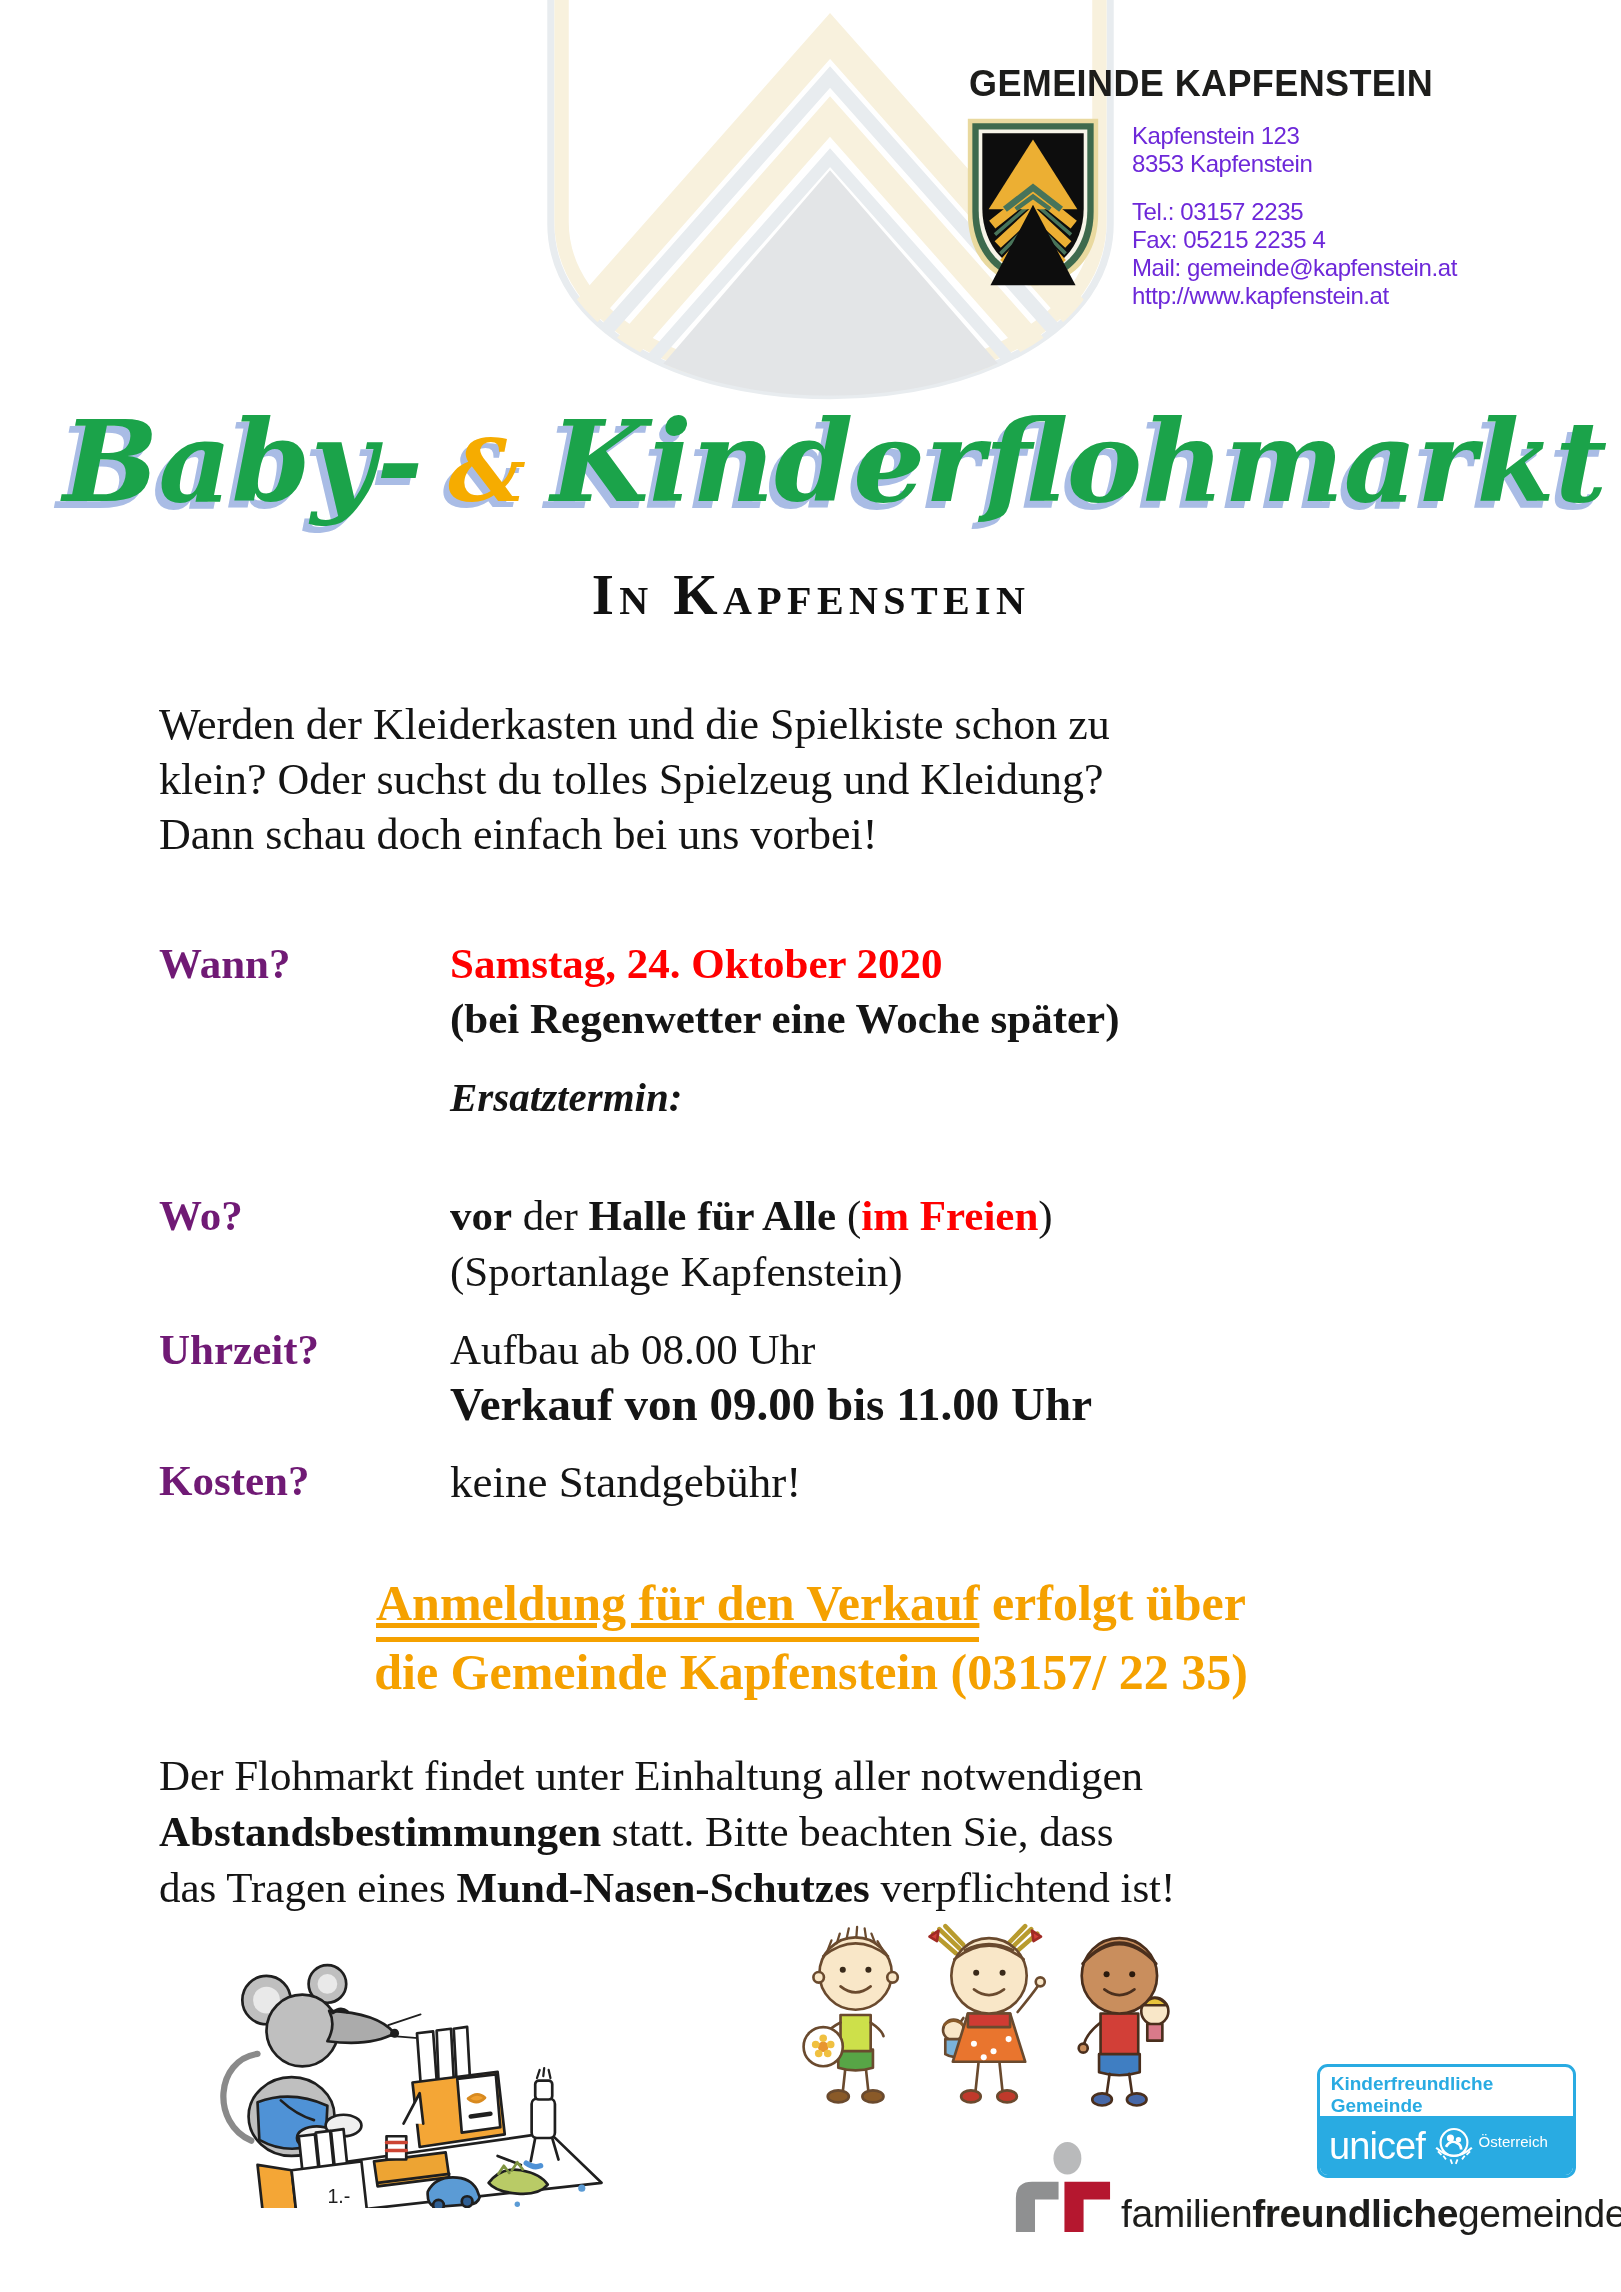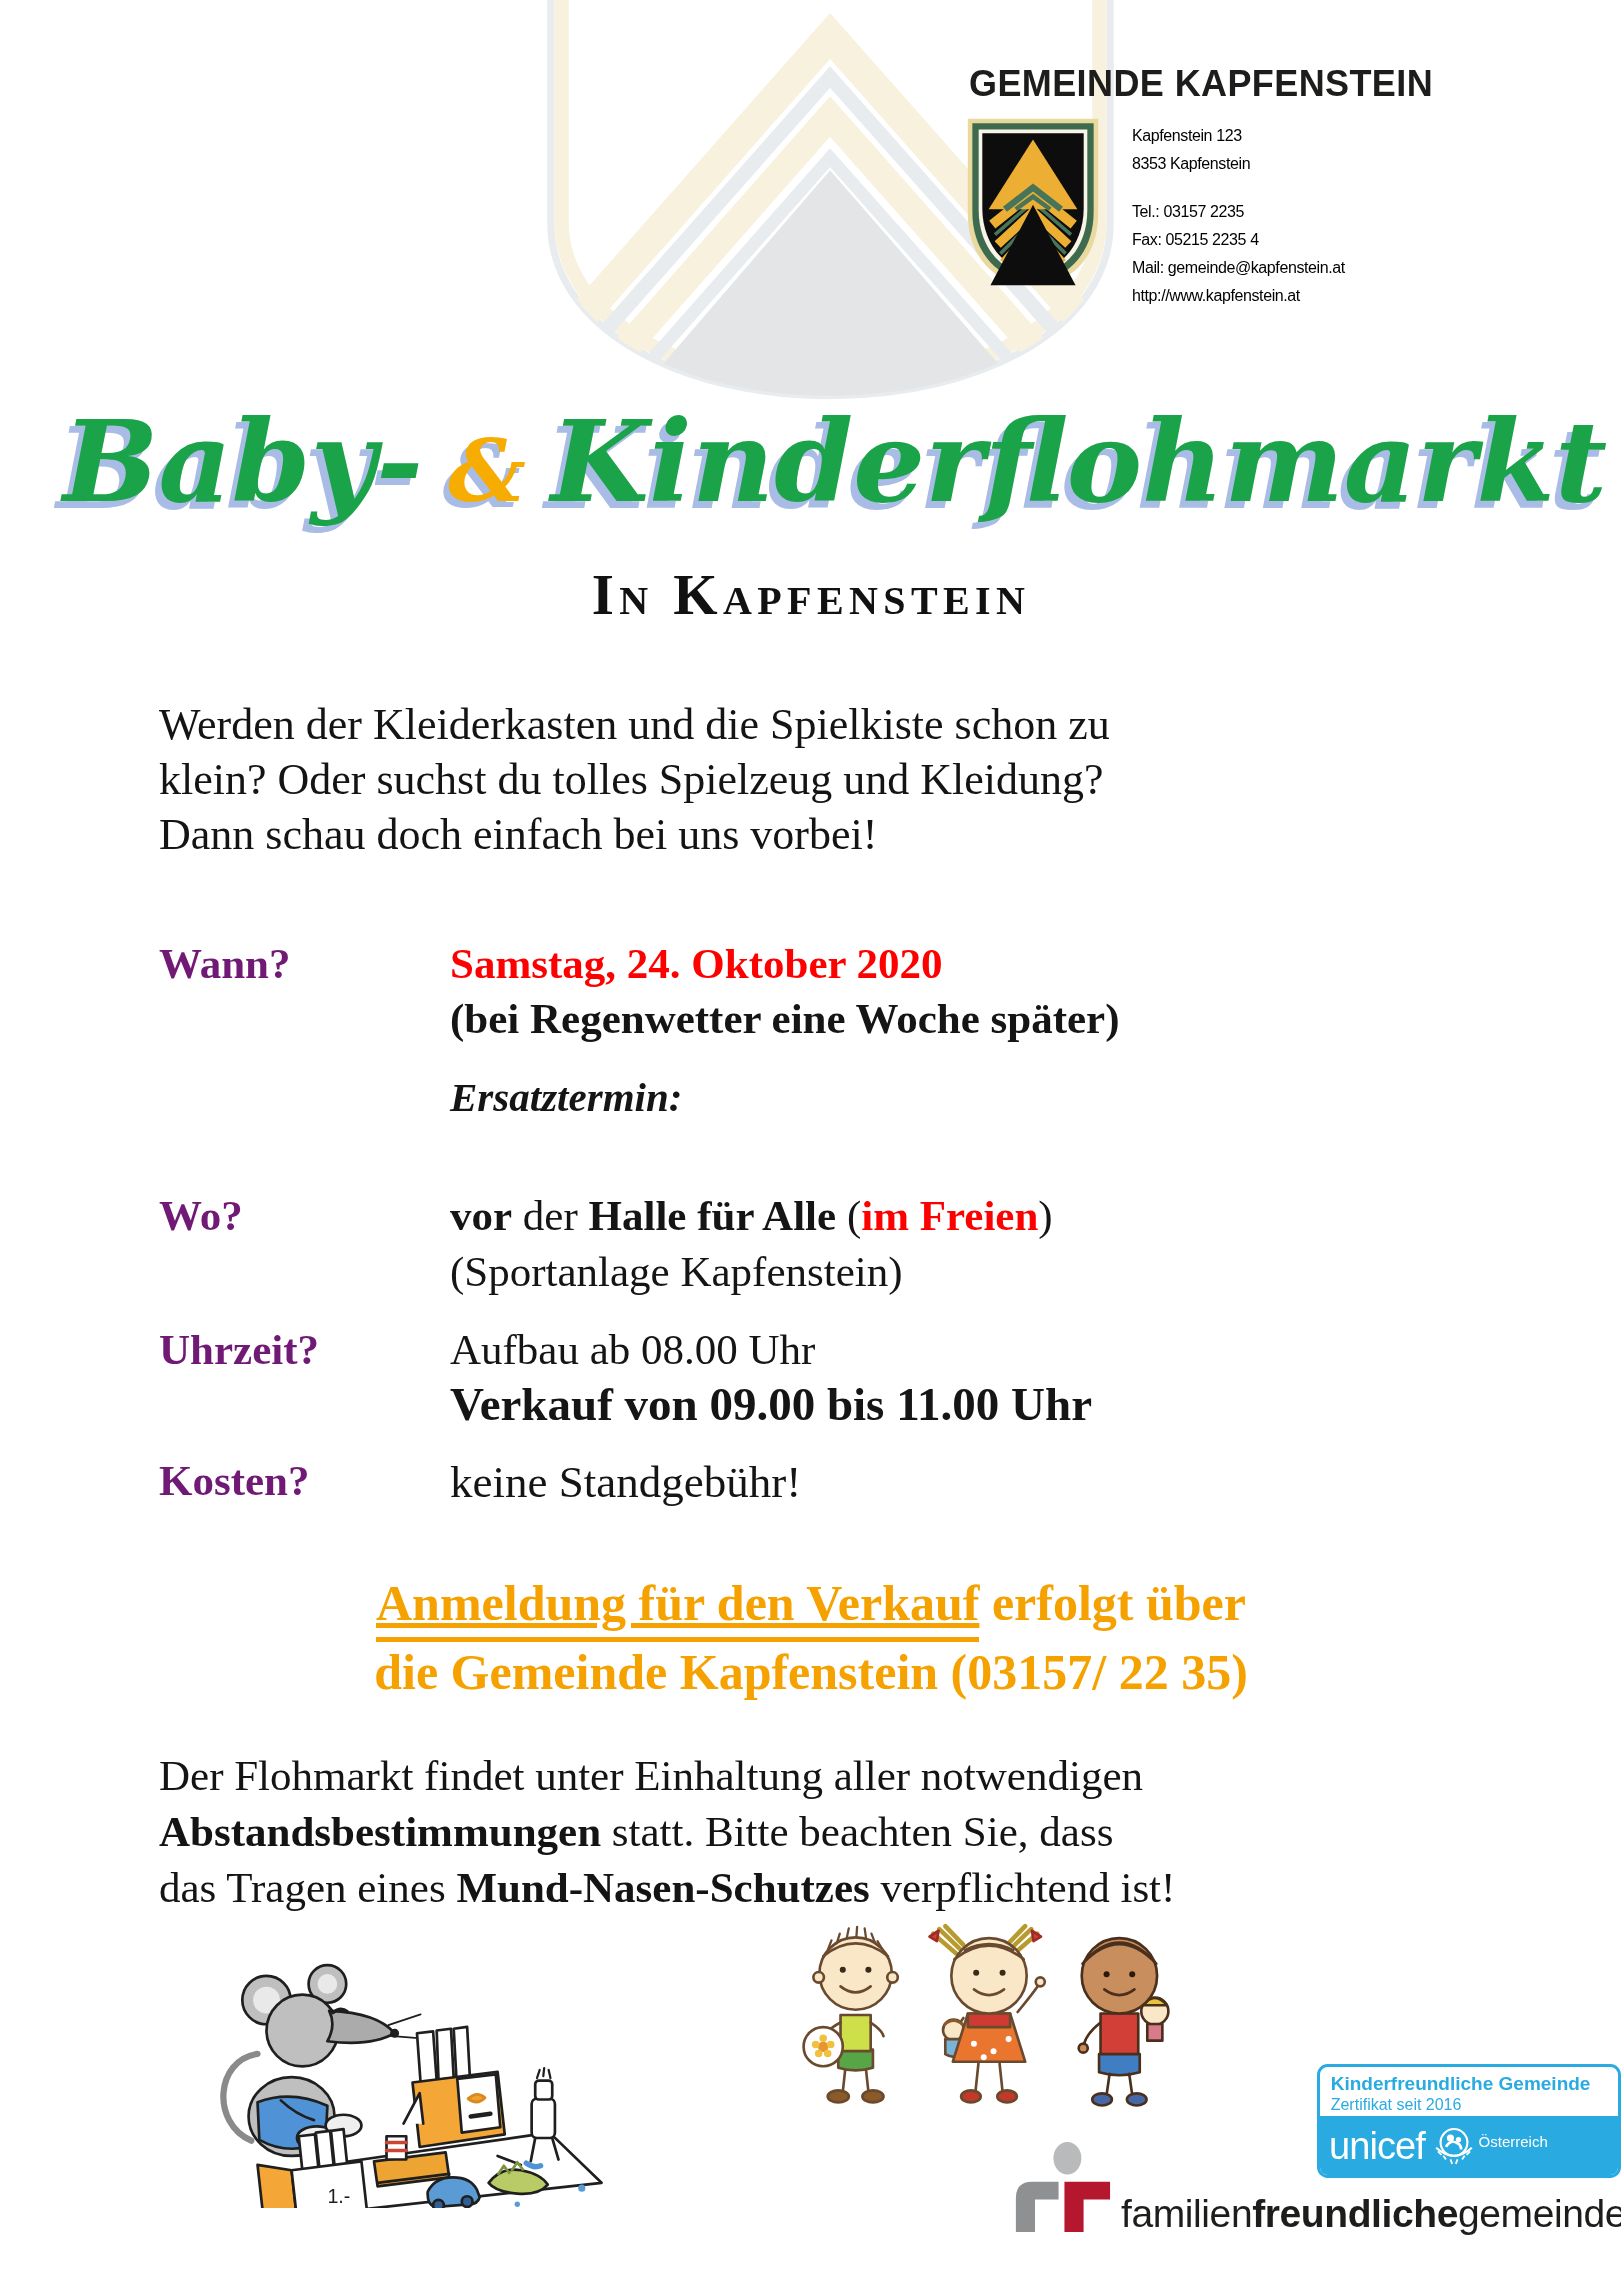--- a/index.html
+++ b/index.html
@@ -7,21 +7,21 @@
         font-family:"Liberation Serif",serif;color:#151515;}
 
   
   .watermark{position:absolute;left:524px;top:0;width:613px;height:403px;}
 
   
   .gemeinde-title{position:absolute;left:969px;top:63px;font-family:"Liberation Sans",sans-serif;
         font-size:36px;font-weight:600;letter-spacing:0.4px;color:#1d1d1b;}
   .coa{position:absolute;left:965px;top:116px;width:136px;height:172px;}
   .contact{position:absolute;left:1132px;top:122px;font-family:"Liberation Sans",sans-serif;
-        font-size:16px;line-height:28px;color:#000000;letter-spacing:-0.4px;}
+        font-size:24px;line-height:28px;color:#6d28d9;letter-spacing:-0.4px;}
   .contact .gap{height:19.7px;}
 
   
   .main-title{position:absolute;left:0;right:0;top:405px;text-align:center;white-space:nowrap;
         font-family:"DejaVu Serif",serif;font-style:italic;font-weight:bold;line-height:1;margin-left:48px;}
   .main-title .t{font-size:113px;color:#1BA34A;text-shadow:-6.3px 7.2px 0 #A9BCE5;}
   .main-title .amp{font-size:86px;color:#F6AC00;text-shadow:-5.4px 6.3px 0 #A9BCE5;margin:0 25px;}
   .subtitle{position:absolute;left:0;right:0;top:562px;text-align:center;
         font-family:"Liberation Serif",serif;font-variant:small-caps;font-weight:bold;
         font-size:57px;letter-spacing:5.4px;color:#111;}
@@ -40,21 +40,21 @@
   .registration .ul{display:inline-block;border-bottom:5.4px solid #F5A100;padding-bottom:2.7px;text-decoration:underline;}
 
   
   .covid{position:absolute;left:159px;top:1748px;font-size:43px;line-height:56px;color:#141414;}
 
   
   .mouse-art{position:absolute;left:202px;top:1948px;width:421px;height:260px;}
   .kids-art{position:absolute;left:784px;top:1917px;width:407px;height:196px;}
 
   
-  .unicef-badge{position:absolute;left:1317px;top:2064px;width:304px;height:114px;
+  .unicef-badge{position:absolute;left:1317px;top:2064px;width:259px;height:114px;
         border:3.6px solid #29ABE2;border-radius:10.7px;background:#fff;overflow:hidden;
         font-family:"Liberation Sans",sans-serif;box-sizing:border-box;}
   .ub-top{padding:6.3px 10.7px 3.6px 10.7px;color:#29ABE2;}
   .ub-title{font-size:19px;font-weight:bold;line-height:21.5px;}
   .ub-sub{font-size:16px;line-height:19.7px;}
   .ub-bottom{position:absolute;left:0;right:0;bottom:0;height:59px;background:#29ABE2;
         display:flex;align-items:center;padding:0 9px;box-sizing:border-box;}
   .ub-brand{color:#fff;font-size:38px;font-weight:500;letter-spacing:-0.9px;line-height:1;}
   .ub-globe{width:50px;height:50px;margin-left:3.6px;}
   .ub-country{color:#fff;font-size:15px;align-self:flex-end;margin-bottom:25px;}

